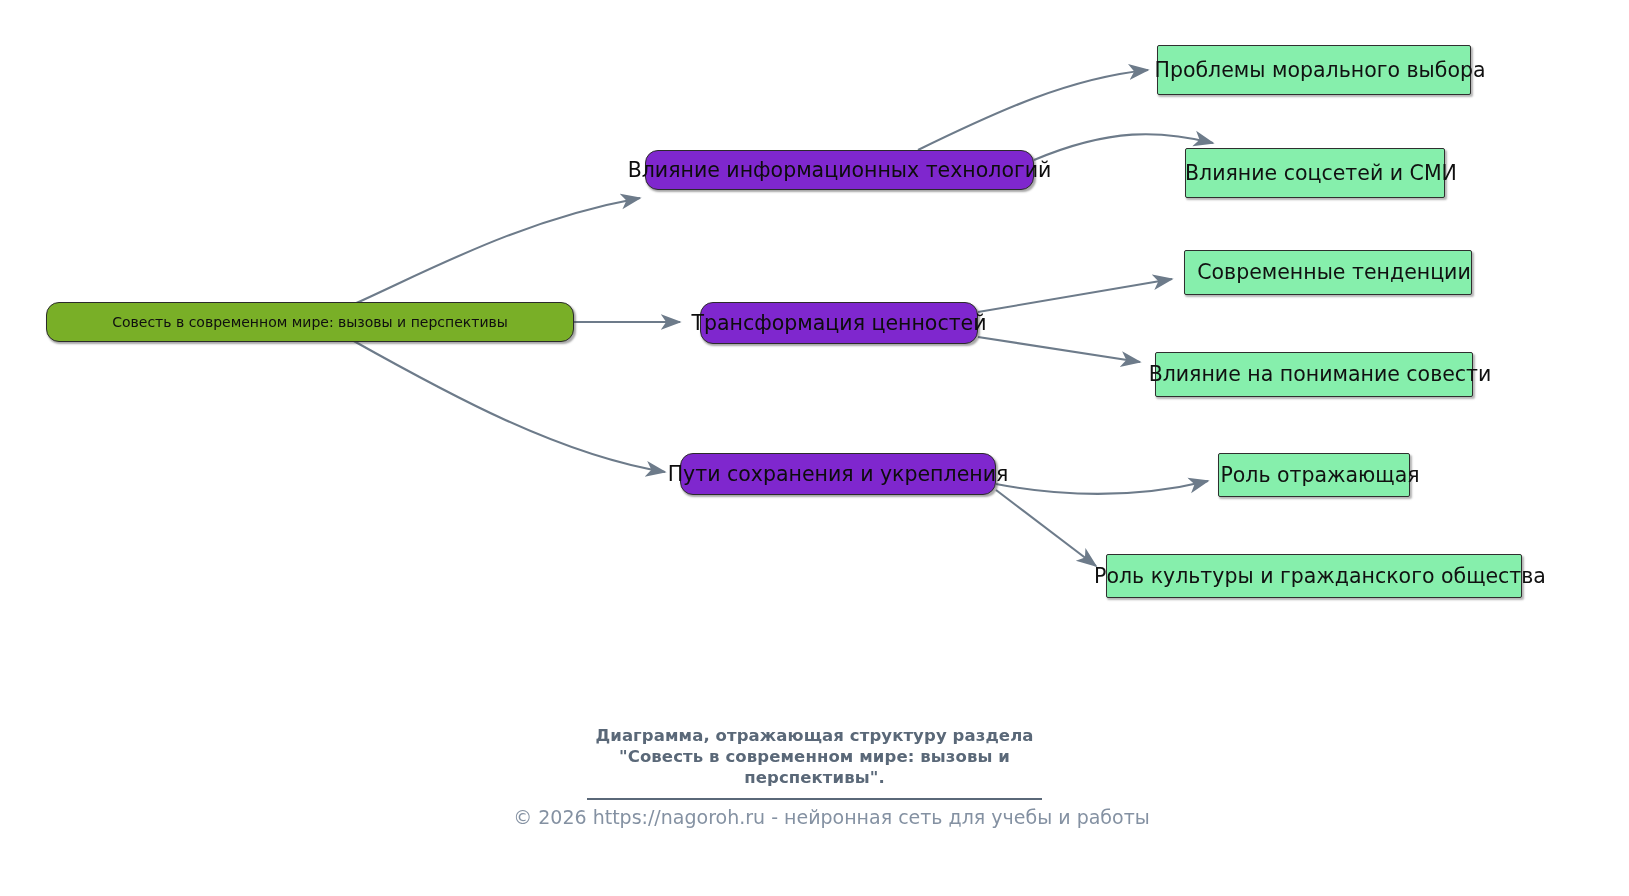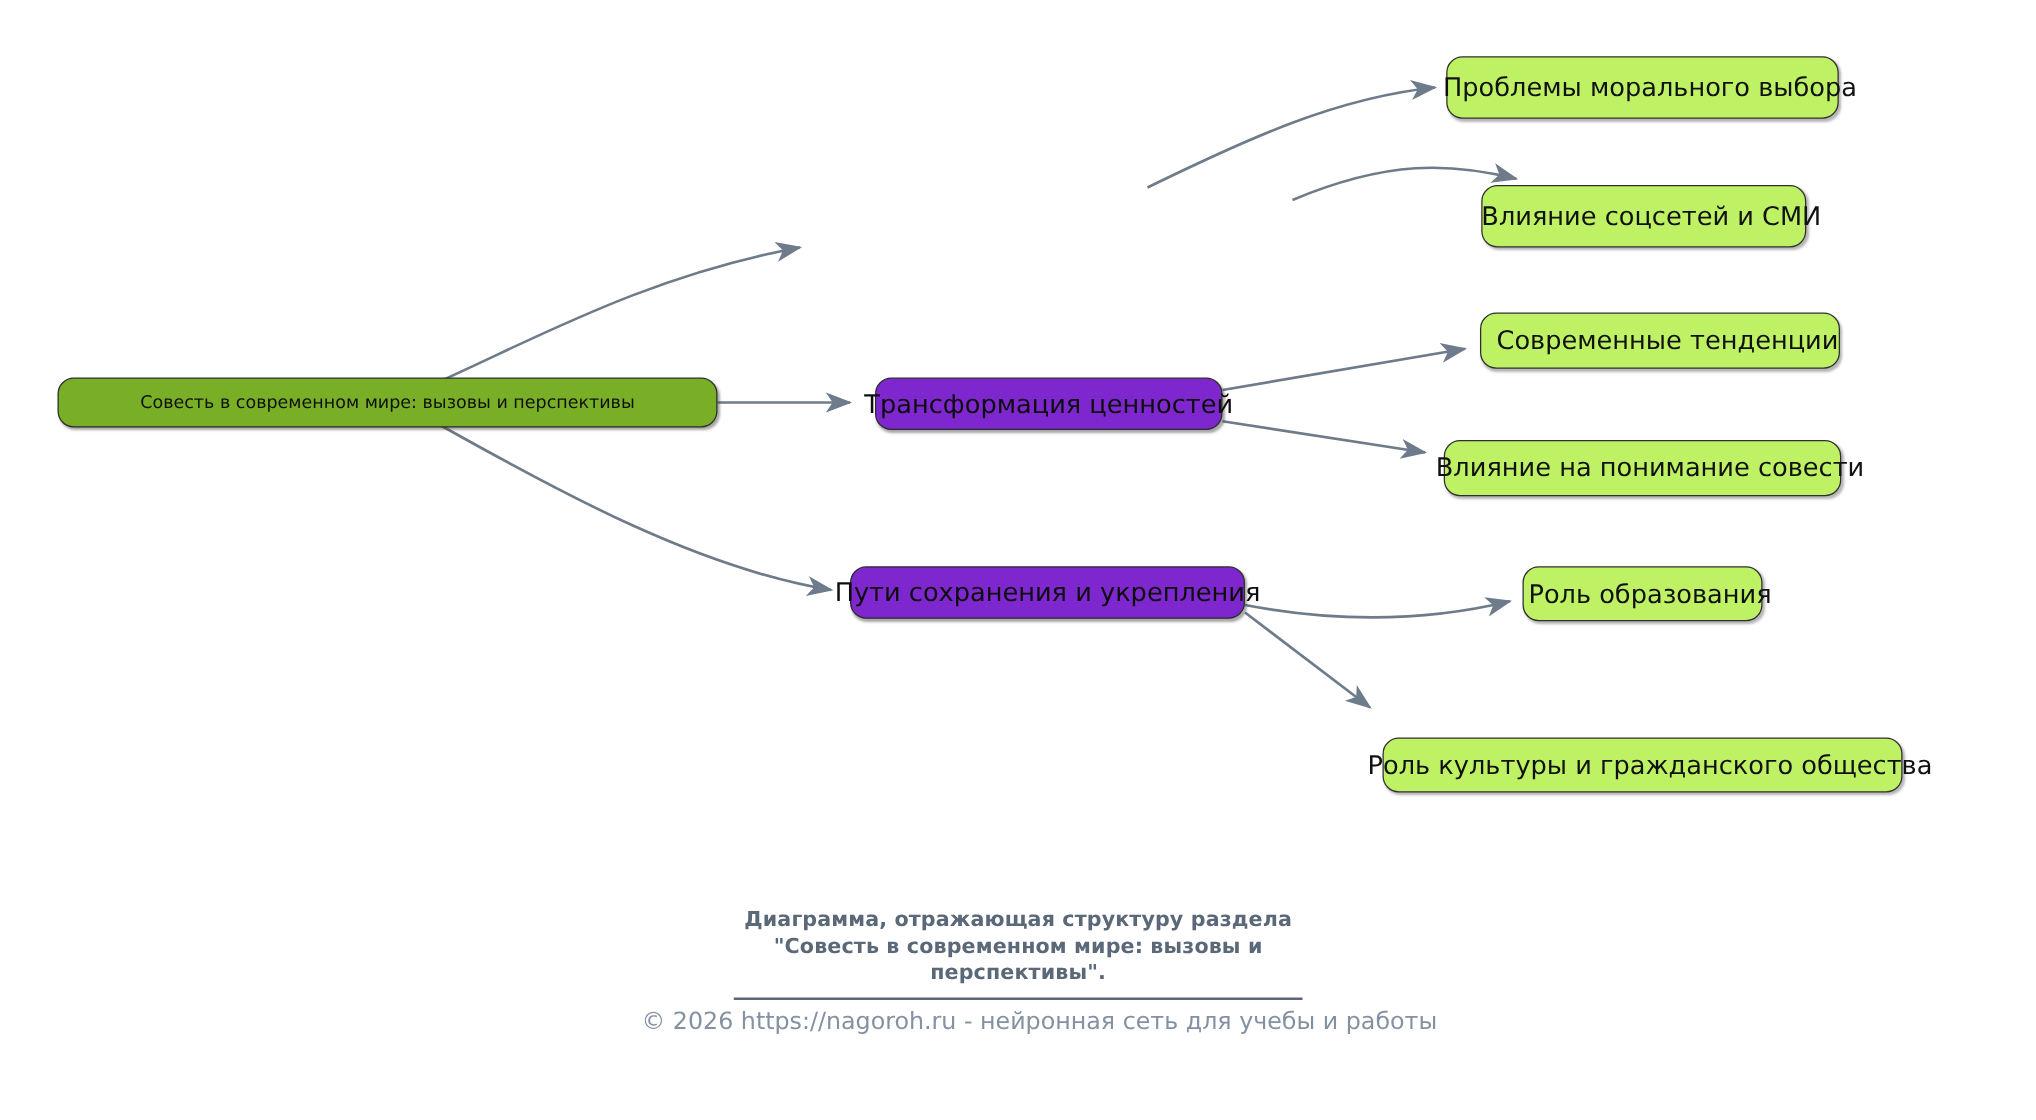--- a/index.html
+++ b/index.html
@@ -54,23 +54,23 @@
   .node-branch {
     background: #7F27CE;
     border: 1.6px solid #2b2b2b;
     border-radius: 13px;
     color: #0d0d0d;
     font-size: 20.5px;
     box-shadow: 1.5px 2px 2px rgba(60,60,60,0.45);
   }
 
   .node-leaf {
-    background: #bef264;
+    background: #86efac;
     border: 1.8px solid #2f2f2f;
-    border-radius: 13px;
+    border-radius: 2px;
     color: #111111;
     font-size: 20.5px;
     box-shadow: 1.5px 2px 2px rgba(70,70,70,0.40);
     padding-left: 12px;
   }
 
   #caption-block {
     position: absolute;
     left: 0;
     top: 705px;
@@ -132,20 +132,23 @@
     <path d="M 978,337 L 1140,362" fill="none" stroke="#6d7b8a" stroke-width="2.1" marker-end="url(#arrow)"></path>
 
     <path d="M 996,484 C 1080,500 1150,495 1208,481" fill="none" stroke="#6d7b8a" stroke-width="2.1" marker-end="url(#arrow)"></path>
     <path d="M 996,490 L 1096,566" fill="none" stroke="#6d7b8a" stroke-width="2.1" marker-end="url(#arrow)"></path>
   </svg>
 
   <div class="node node-root" style="left:46px; top:302px; width:528px; height:40px;">
     <span>Совесть в современном мире: вызовы и перспективы</span>
   </div>
 
+  <div class="node node-branch" style="left:645px; top:150px; width:389px; height:40px;">
+    <span>Влияние информационных технологий</span>
+  </div>
 
   <div class="node node-leaf" style="left:1157px; top:45px; width:314px; height:50px;">
     <span>Проблемы морального выбора</span>
   </div>
 
   <div class="node node-branch" style="left:700px; top:302px; width:278px; height:42px;">
     <span>Трансформация ценностей</span>
   </div>
 
   <div class="node node-leaf" style="left:1185px; top:148px; width:260px; height:50px;">
@@ -158,24 +161,24 @@
 
   <div class="node node-branch" style="left:680px; top:453px; width:316px; height:42px;">
     <span>Пути сохранения и укрепления</span>
   </div>
 
   <div class="node node-leaf" style="left:1155px; top:352px; width:318px; height:45px;">
     <span>Влияние на понимание совести</span>
   </div>
 
   <div class="node node-leaf" style="left:1218px; top:453px; width:192px; height:44px;">
-    <span>Роль образования</span>
+    <span>Роль отражающая</span>
   </div>
 
-  <div class="node node-leaf" style="left:1106px; top:554px; width:416px; height:44px;margin-top:36px;">
+  <div class="node node-leaf" style="left:1106px; top:554px; width:416px; height:44px;">
     <span>Роль культуры и гражданского общества</span>
   </div>
 
   <div id="caption-block">
     <div id="caption-text">Диаграмма, отражающая структуру раздела
 "Совесть в современном мире: вызовы и
 перспективы".</div>
     <div id="caption-rule"></div>
   </div>
 

